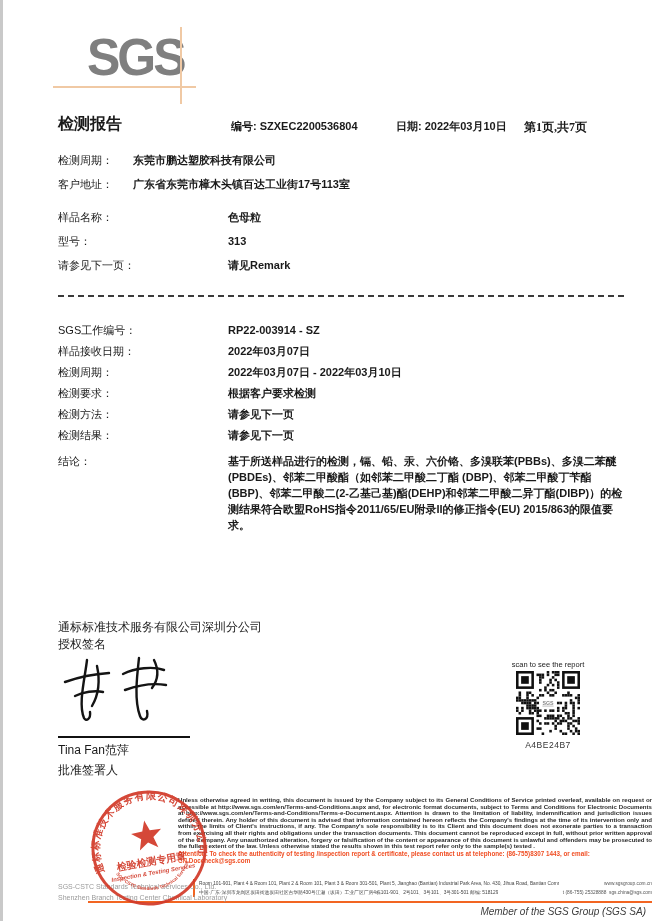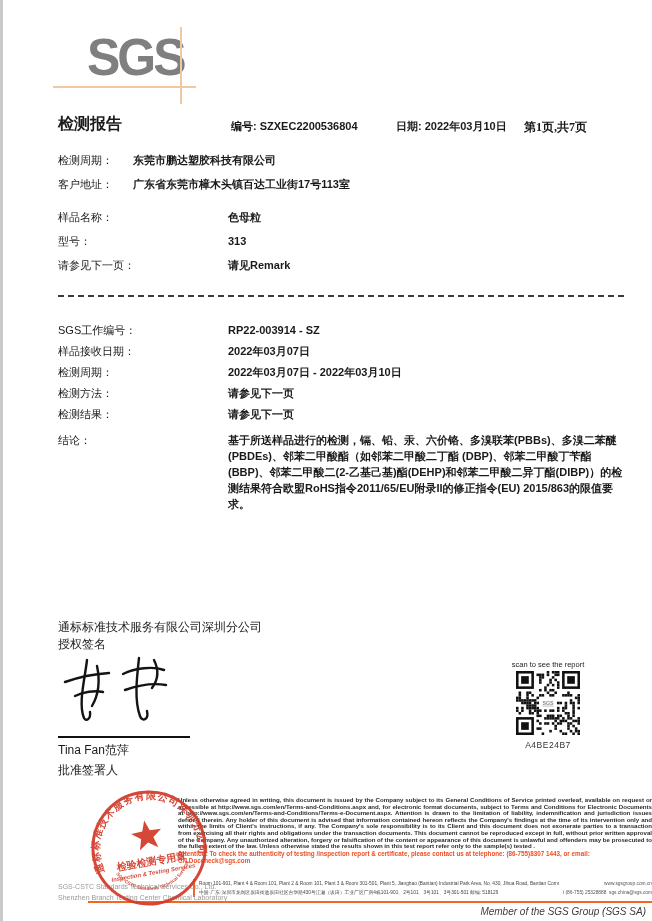--- a/index.html
+++ b/index.html
@@ -96,20 +96,24 @@
       <span class="lbl">SGS工作编号：</span>
       <span class="val">RP22-003914 - SZ</span>
     </div>
     <div class="row wide">
       <span class="lbl">样品接收日期：</span>
       <span class="val">2022年03月07日</span>
     </div>
     <div class="row wide">
       <span class="lbl">检测周期：</span>
       <span class="val">2022年03月07日 - 2022年03月10日</span>
+    </div>
+    <div class="row wide">
+      <span class="lbl">检测要求：</span>
+      <span class="val">根据客户要求检测</span>
     </div>
     <div class="row wide">
       <span class="lbl">检测方法：</span>
       <span class="val">请参见下一页</span>
     </div>
     <div class="row wide">
       <span class="lbl">检测结果：</span>
       <span class="val">请参见下一页</span>
     </div>
     <div class="row wide" style="margin-top:10px;">

